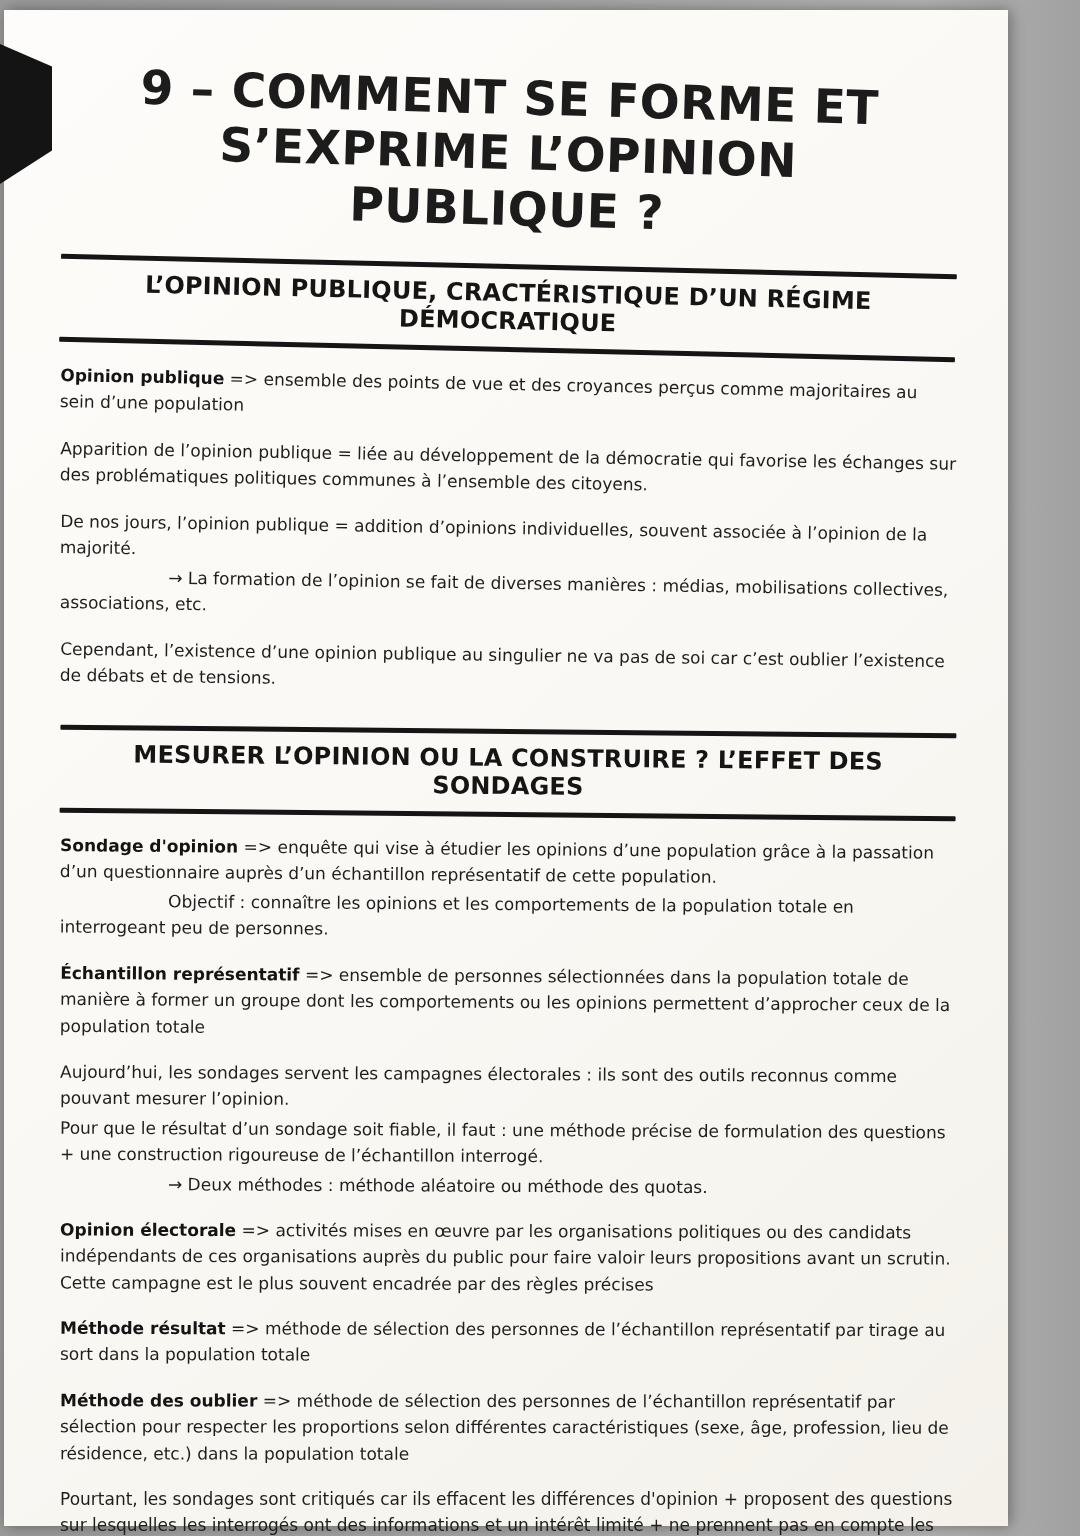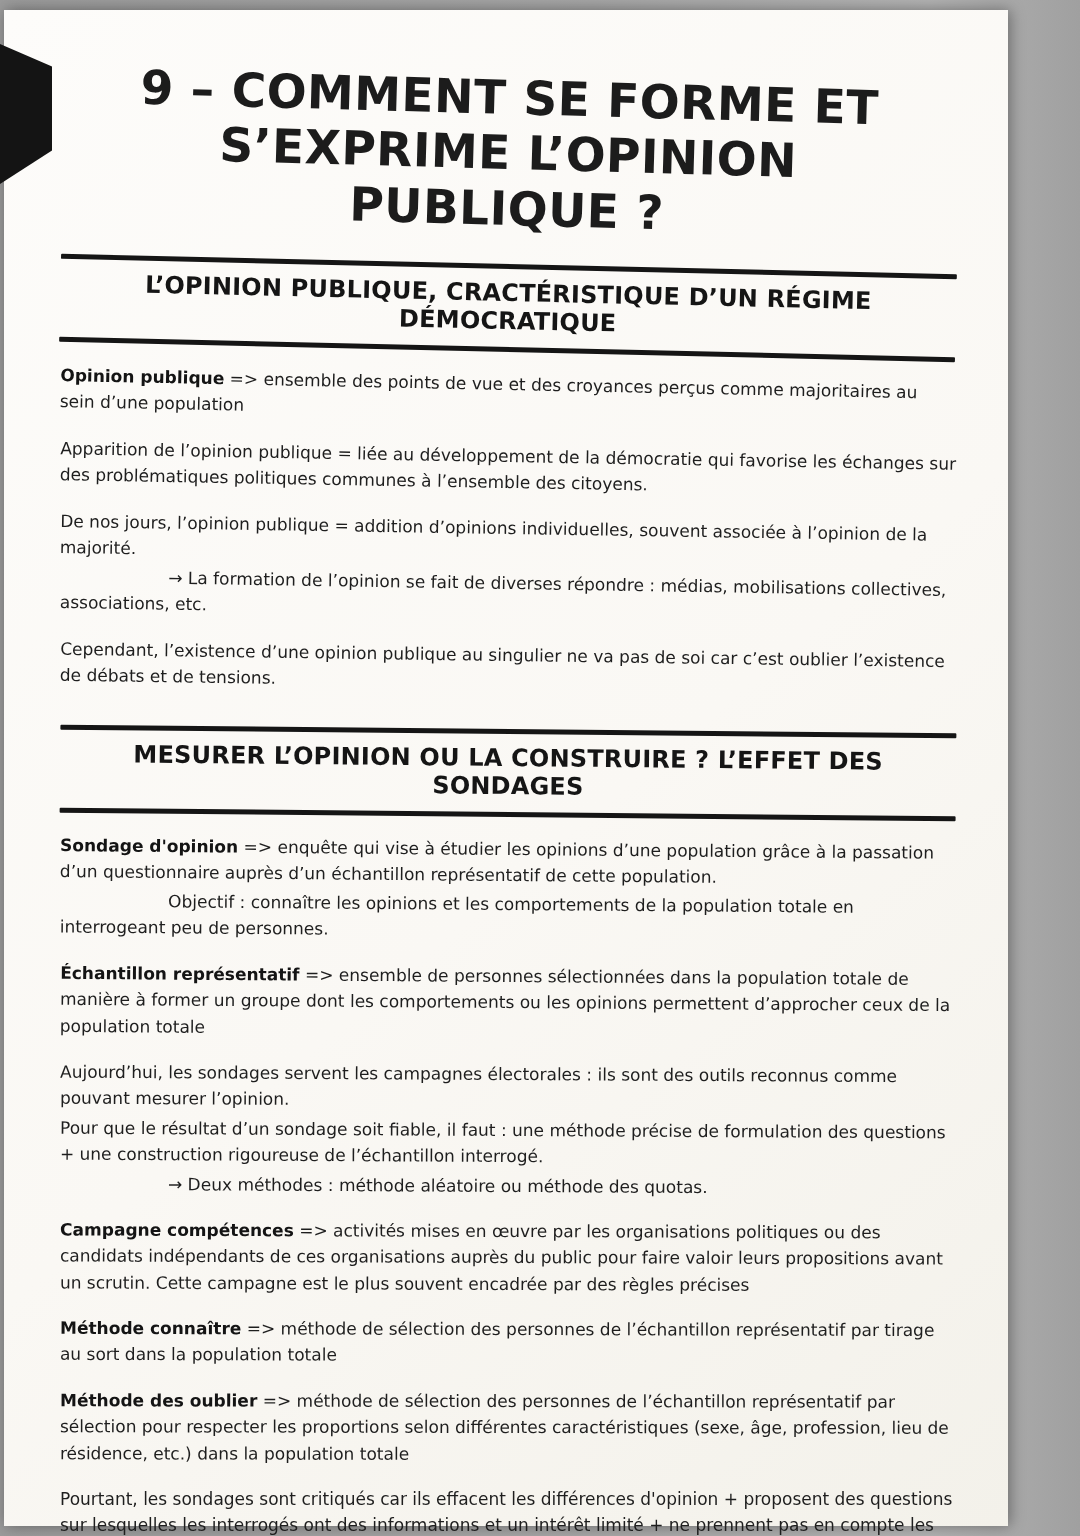--- a/index.html
+++ b/index.html
@@ -70,21 +70,21 @@
         <strong>Opinion publique</strong>
         <span>=&gt; ensemble des points de vue et des croyances perçus comme majoritaires au sein d’une population</span>
       </p>
       <p class="para" style="--r:1.0deg">
         <span>Apparition de l’opinion publique = liée au développement de la démocratie qui favorise les échanges sur des problématiques politiques communes à l’ensemble des citoyens.</span>
       </p>
       <p class="para" style="--r:0.9deg">
         <span>De nos jours, l’opinion publique = addition d’opinions individuelles, souvent associée à l’opinion de la majorité.</span>
       </p>
       <p class="para tight fl-indent" style="--r:0.9deg">
-        <span>→ La formation de l’opinion se fait de diverses répondre : médias, mobilisations collectives, associations, etc.</span>
+        <span>→ La formation de l’opinion se fait de diverses manières : médias, mobilisations collectives, associations, etc.</span>
       </p>
       <p class="para" style="--r:0.8deg">
         <span>Cependant, l’existence d’une opinion publique au singulier ne va pas de soi car c’est oublier l’existence de débats et de tensions.</span>
       </p>
     </div>
 
     <div class="sec-block" style="margin-top:34px;transform:rotate(0.55deg)">
       <div class="bar"></div>
       <div class="sec-head">MESURER L’OPINION OU LA CONSTRUIRE ? L’EFFET DES SONDAGES</div>
       <div class="bar"></div>
@@ -105,25 +105,25 @@
       <p class="para" style="--r:0.3deg">
         <span>Aujourd’hui, les sondages servent les campagnes électorales : ils sont des outils reconnus comme pouvant mesurer l’opinion.</span>
       </p>
       <p class="para tight" style="--r:0.3deg">
         <span>Pour que le résultat d’un sondage soit fiable, il faut : une méthode précise de formulation des questions + une construction rigoureuse de l’échantillon interrogé.</span>
       </p>
       <p class="para tight fl-indent" style="--r:0.3deg">
         <span>→ Deux méthodes : méthode aléatoire ou méthode des quotas.</span>
       </p>
       <p class="para" style="--r:0.2deg">
-        <strong>Campagne compétences</strong>
+        <strong>Opinion électorale</strong>
         <span>=&gt; activités mises en œuvre par les organisations politiques ou des candidats indépendants de ces organisations auprès du public pour faire valoir leurs propositions avant un scrutin. Cette campagne est le plus souvent encadrée par des règles précises</span>
       </p>
       <p class="para" style="--r:0.15deg">
-        <strong>Méthode connaître</strong>
+        <strong>Méthode résultat</strong>
         <span>=&gt; méthode de sélection des personnes de l’échantillon représentatif par tirage au sort dans la population totale</span>
       </p>
       <p class="para" style="--r:0.1deg">
         <strong>Méthode des oublier</strong>
         <span>=&gt; méthode de sélection des personnes de l’échantillon représentatif par sélection pour respecter les proportions selon différentes caractéristiques (sexe, âge, profession, lieu de résidence, etc.) dans la population totale</span>
       </p>
       <p class="para" style="--r:0deg">
         <span>Pourtant, les sondages sont critiqués car ils effacent les différences d'opinion + proposent des questions sur lesquelles les interrogés ont des informations et un intérêt limité + ne prennent pas en compte les inégalités sociales et les inégalités de compétences à répondre aux questions.</span>
       </p>
     </div>

